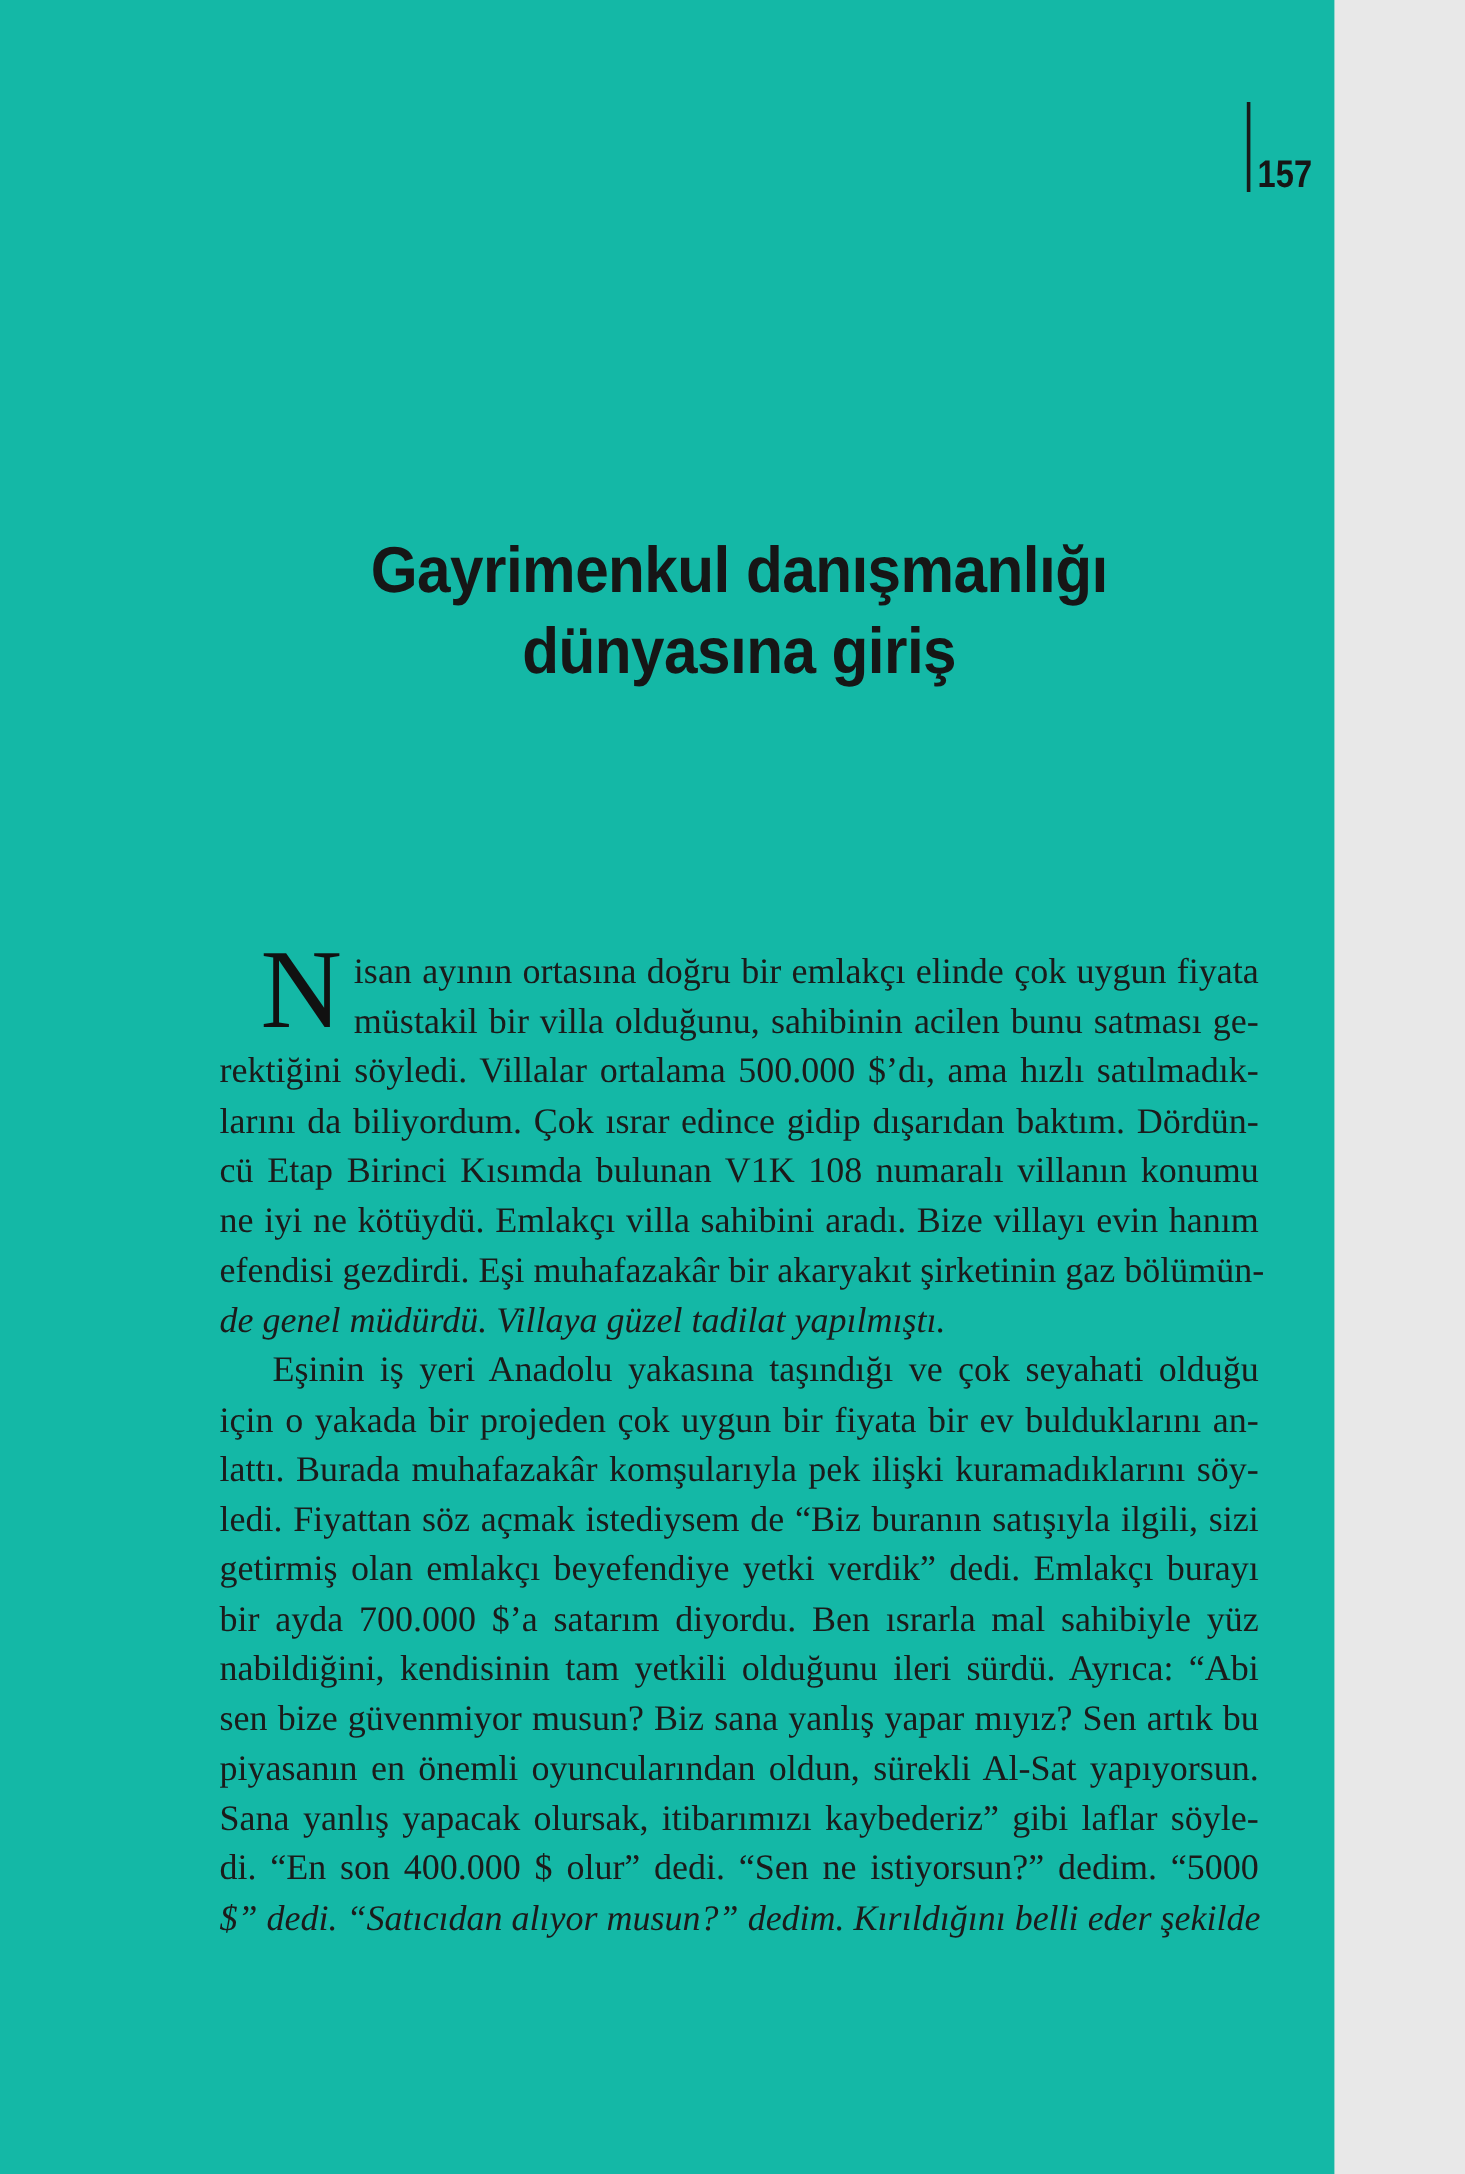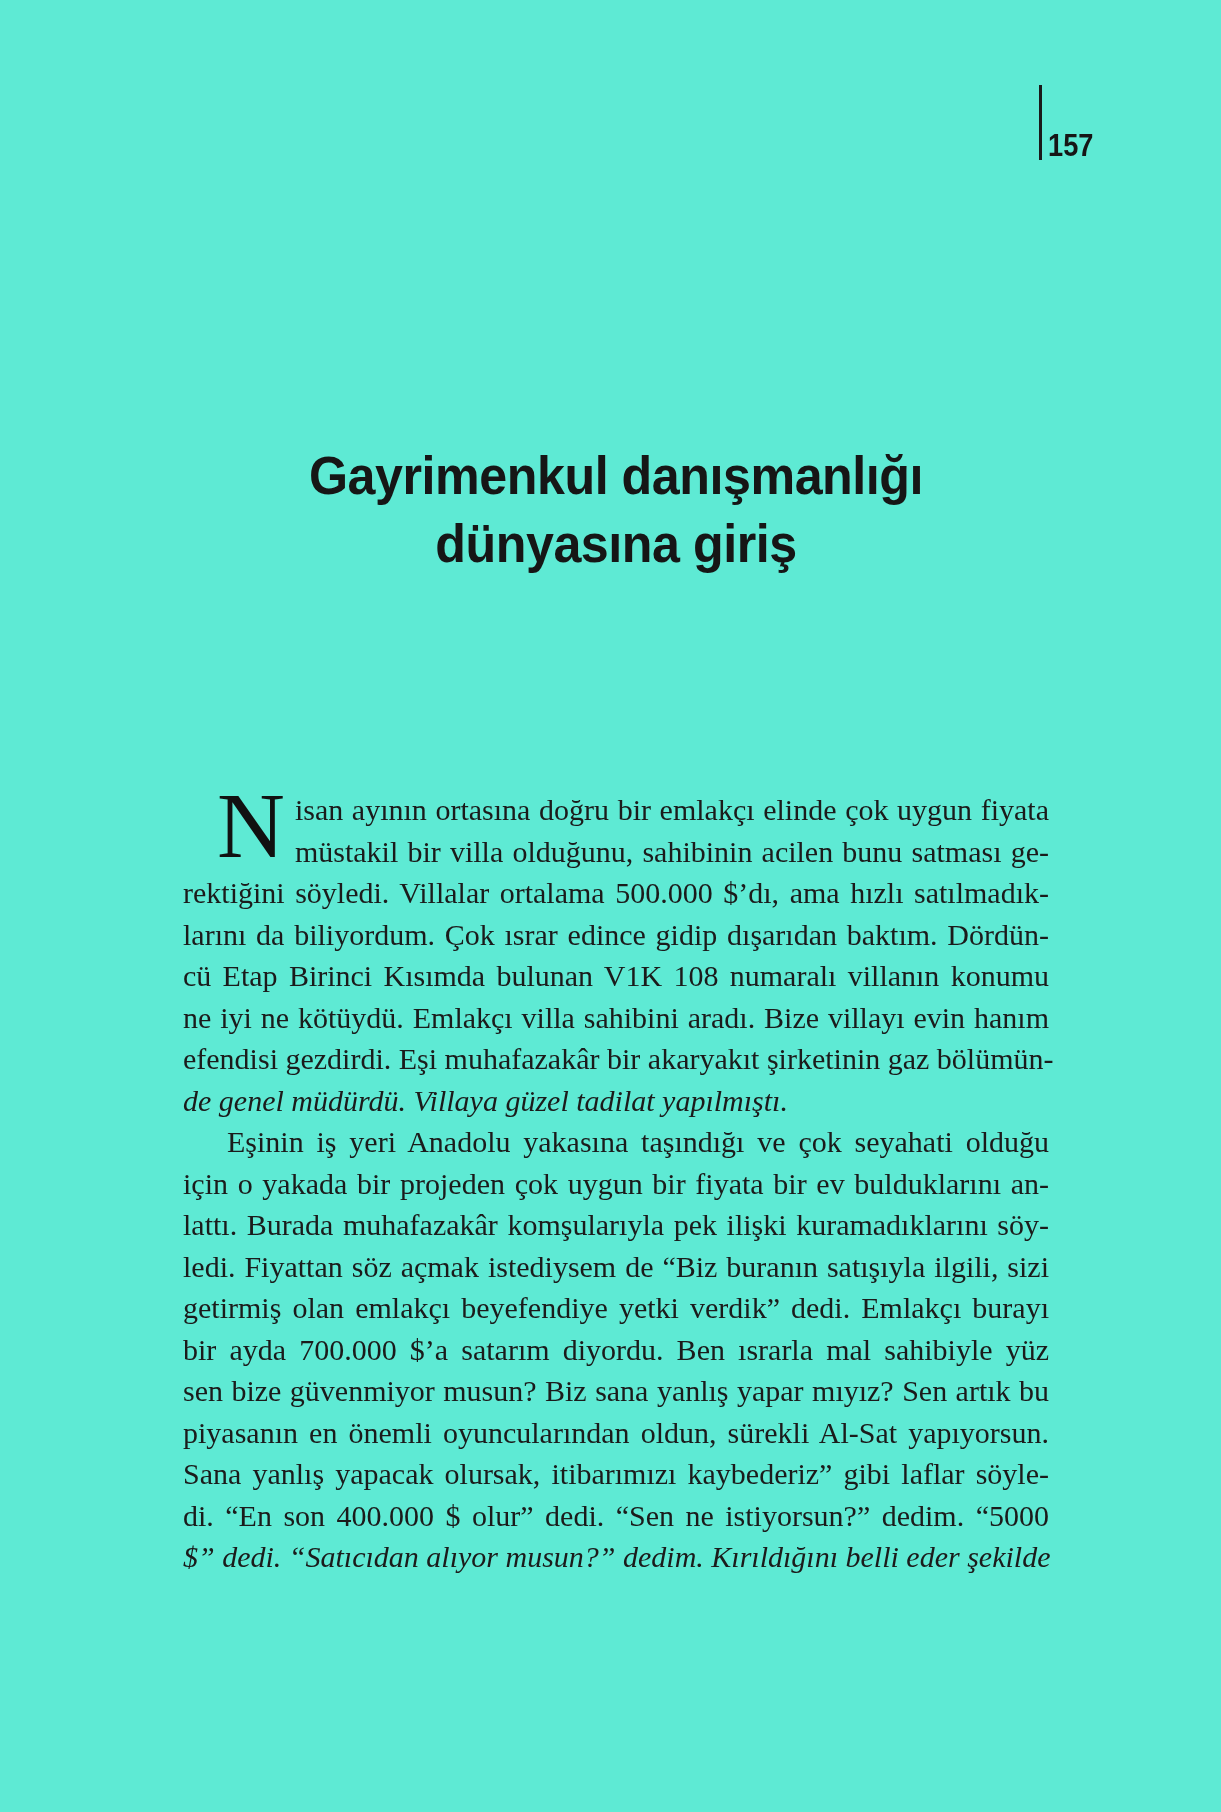--- a/index.html
+++ b/index.html
@@ -2,23 +2,23 @@
 <html lang="tr"><head>
 <meta charset="utf-8">
 <style>
   html, body {
     margin: 0;
     padding: 0;
     background: #e8e8e8;
   }
   .page {
     position: relative;
-    width: 1221px;
+    width: 1112px;
     height: 1812px;
-    background: #5eead4;
+    background: #14b8a6;
     overflow: hidden;
     font-family: "Liberation Serif", serif;
   }
 
   
   .folio-rule {
     position: absolute;
     left: 1039px;
     top: 85px;
     width: 2.5px;
@@ -118,20 +118,21 @@
     </div>
 
     <div class="para para2 indent-first">
       <div class="lines">
           <div class="line">Eşinin iş yeri Anadolu yakasına taşındığı ve çok seyahati olduğu</div>
           <div class="line">için o yakada bir projeden çok uygun bir fiyata bir ev bulduklarını an-</div>
           <div class="line">lattı. Burada muhafazakâr komşularıyla pek ilişki kuramadıklarını söy-</div>
           <div class="line">ledi. Fiyattan söz açmak istediysem de “Biz buranın satışıyla ilgili, sizi</div>
           <div class="line">getirmiş olan emlakçı beyefendiye yetki verdik” dedi. Emlakçı burayı</div>
           <div class="line">bir ayda 700.000 $’a satarım diyordu. Ben ısrarla mal sahibiyle yüz</div>
+          <div class="line">nabildiğini, kendisinin tam yetkili olduğunu ileri sürdü. Ayrıca: “Abi</div>
           <div class="line">sen bize güvenmiyor musun? Biz sana yanlış yapar mıyız? Sen artık bu</div>
           <div class="line">piyasanın en önemli oyuncularından oldun, sürekli Al-Sat yapıyorsun.</div>
           <div class="line">Sana yanlış yapacak olursak, itibarımızı kaybederiz” gibi laflar söyle-</div>
           <div class="line">di. “En son 400.000 $ olur” dedi. “Sen ne istiyorsun?” dedim. “5000</div>
           <div class="line">$” dedi. “Satıcıdan alıyor musun?” dedim. Kırıldığını belli eder şekilde</div>
         </div>
     </div>
 
   </div>
 

